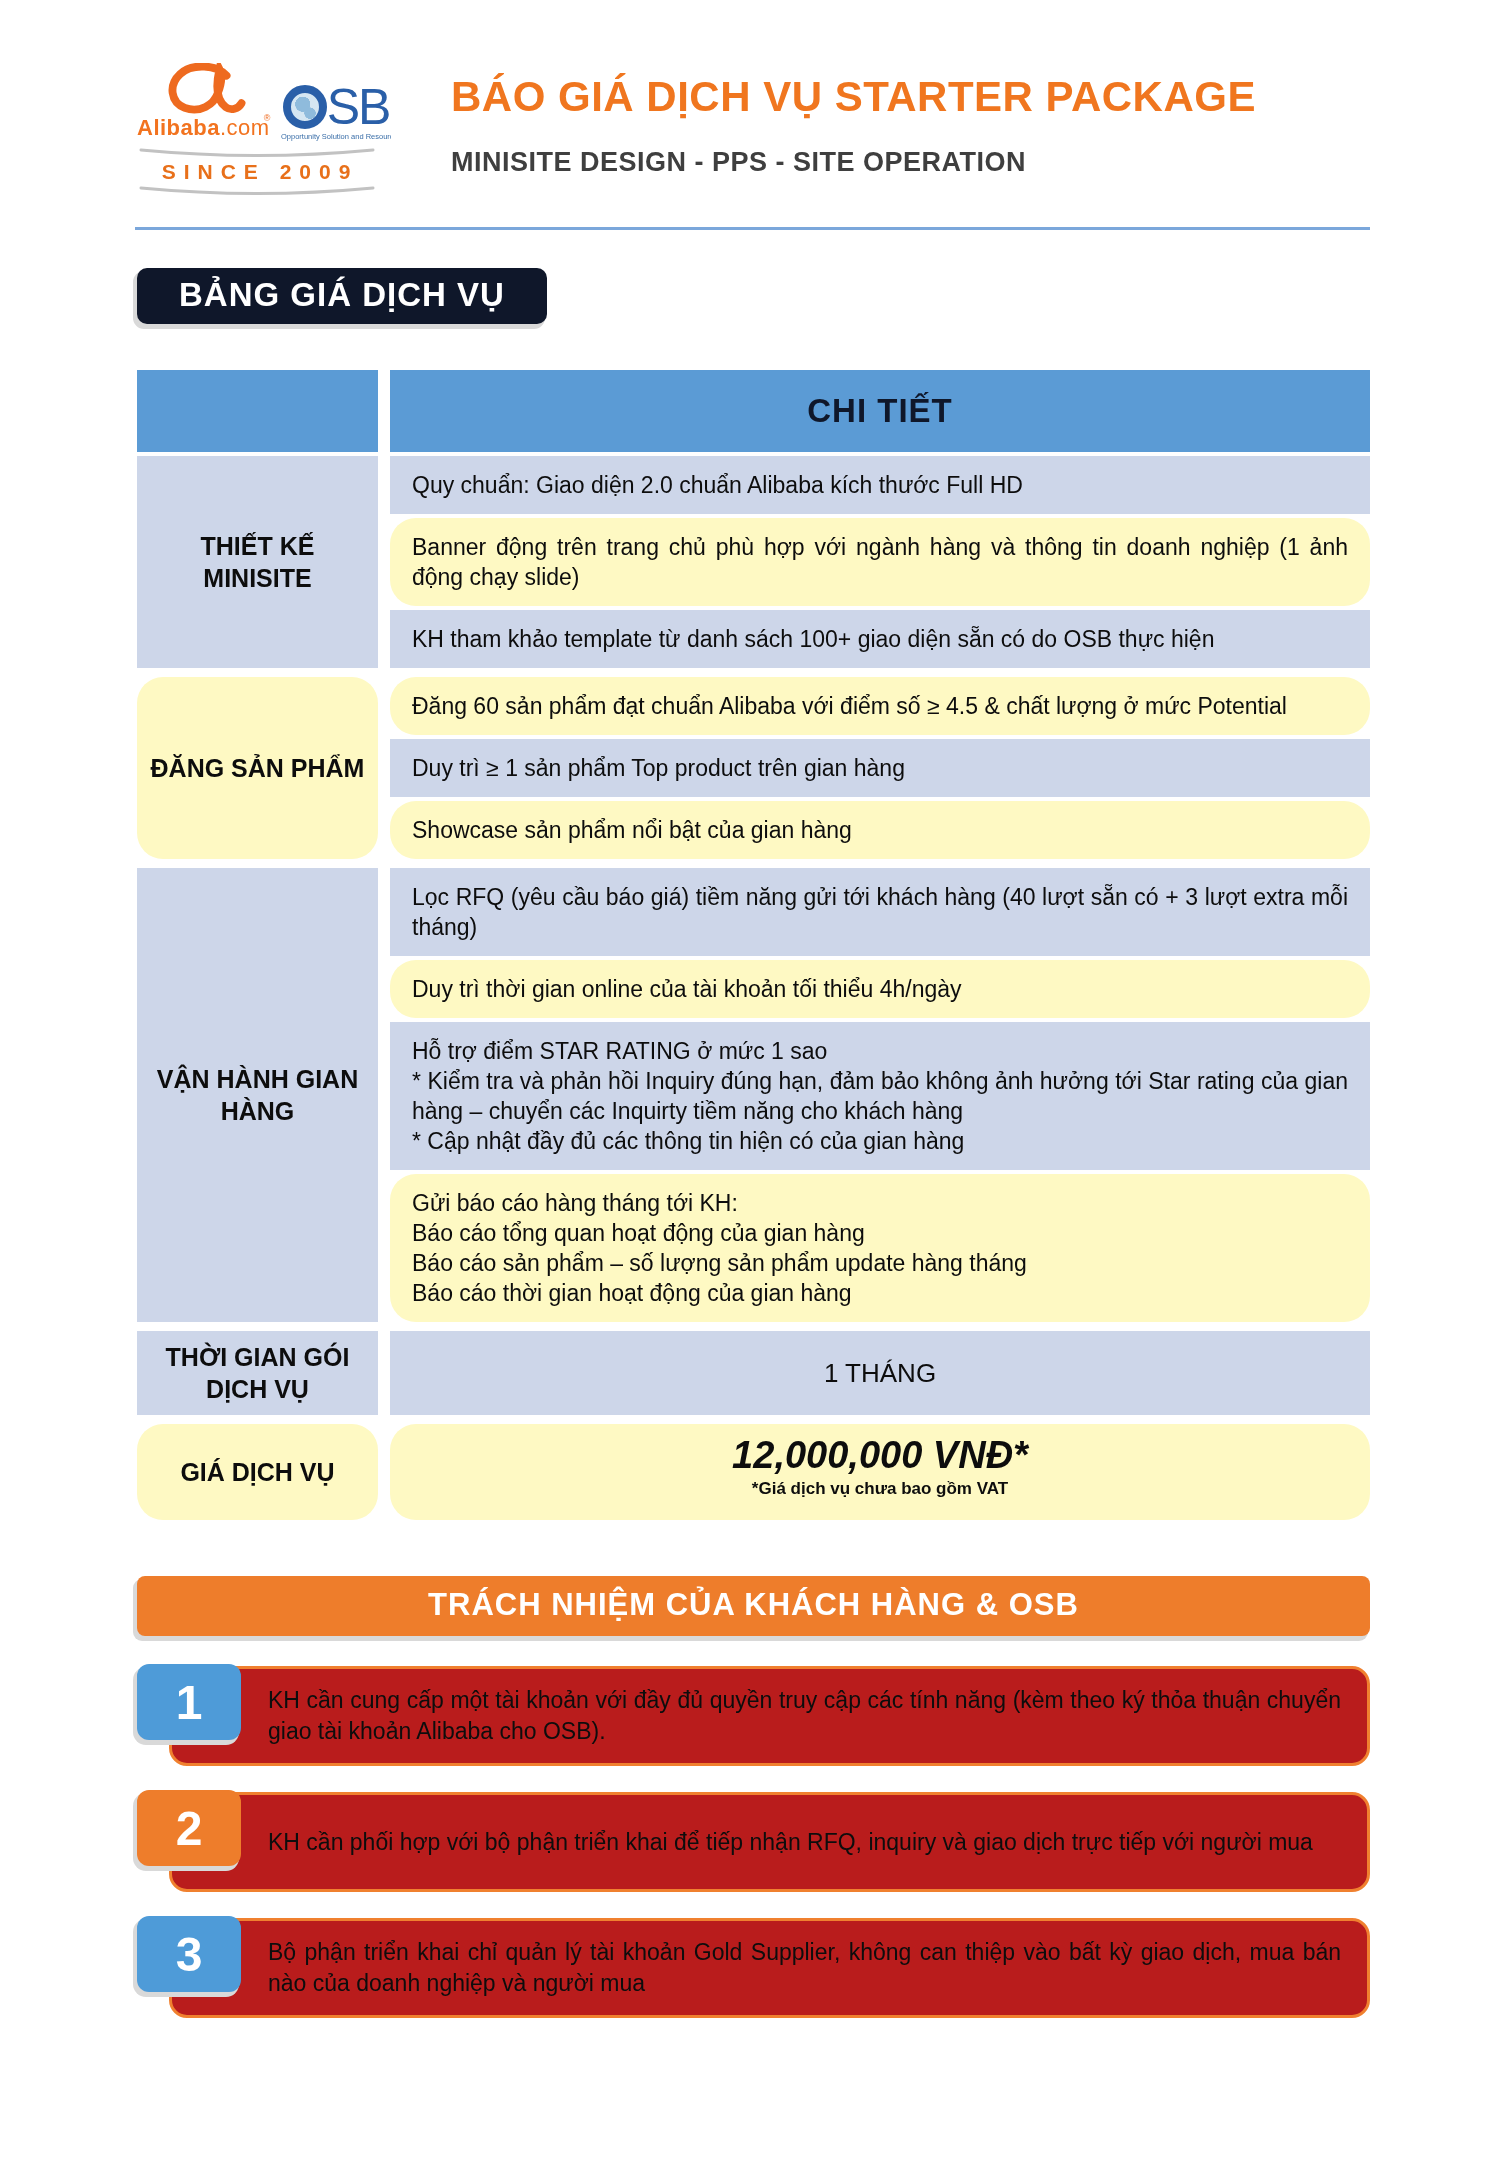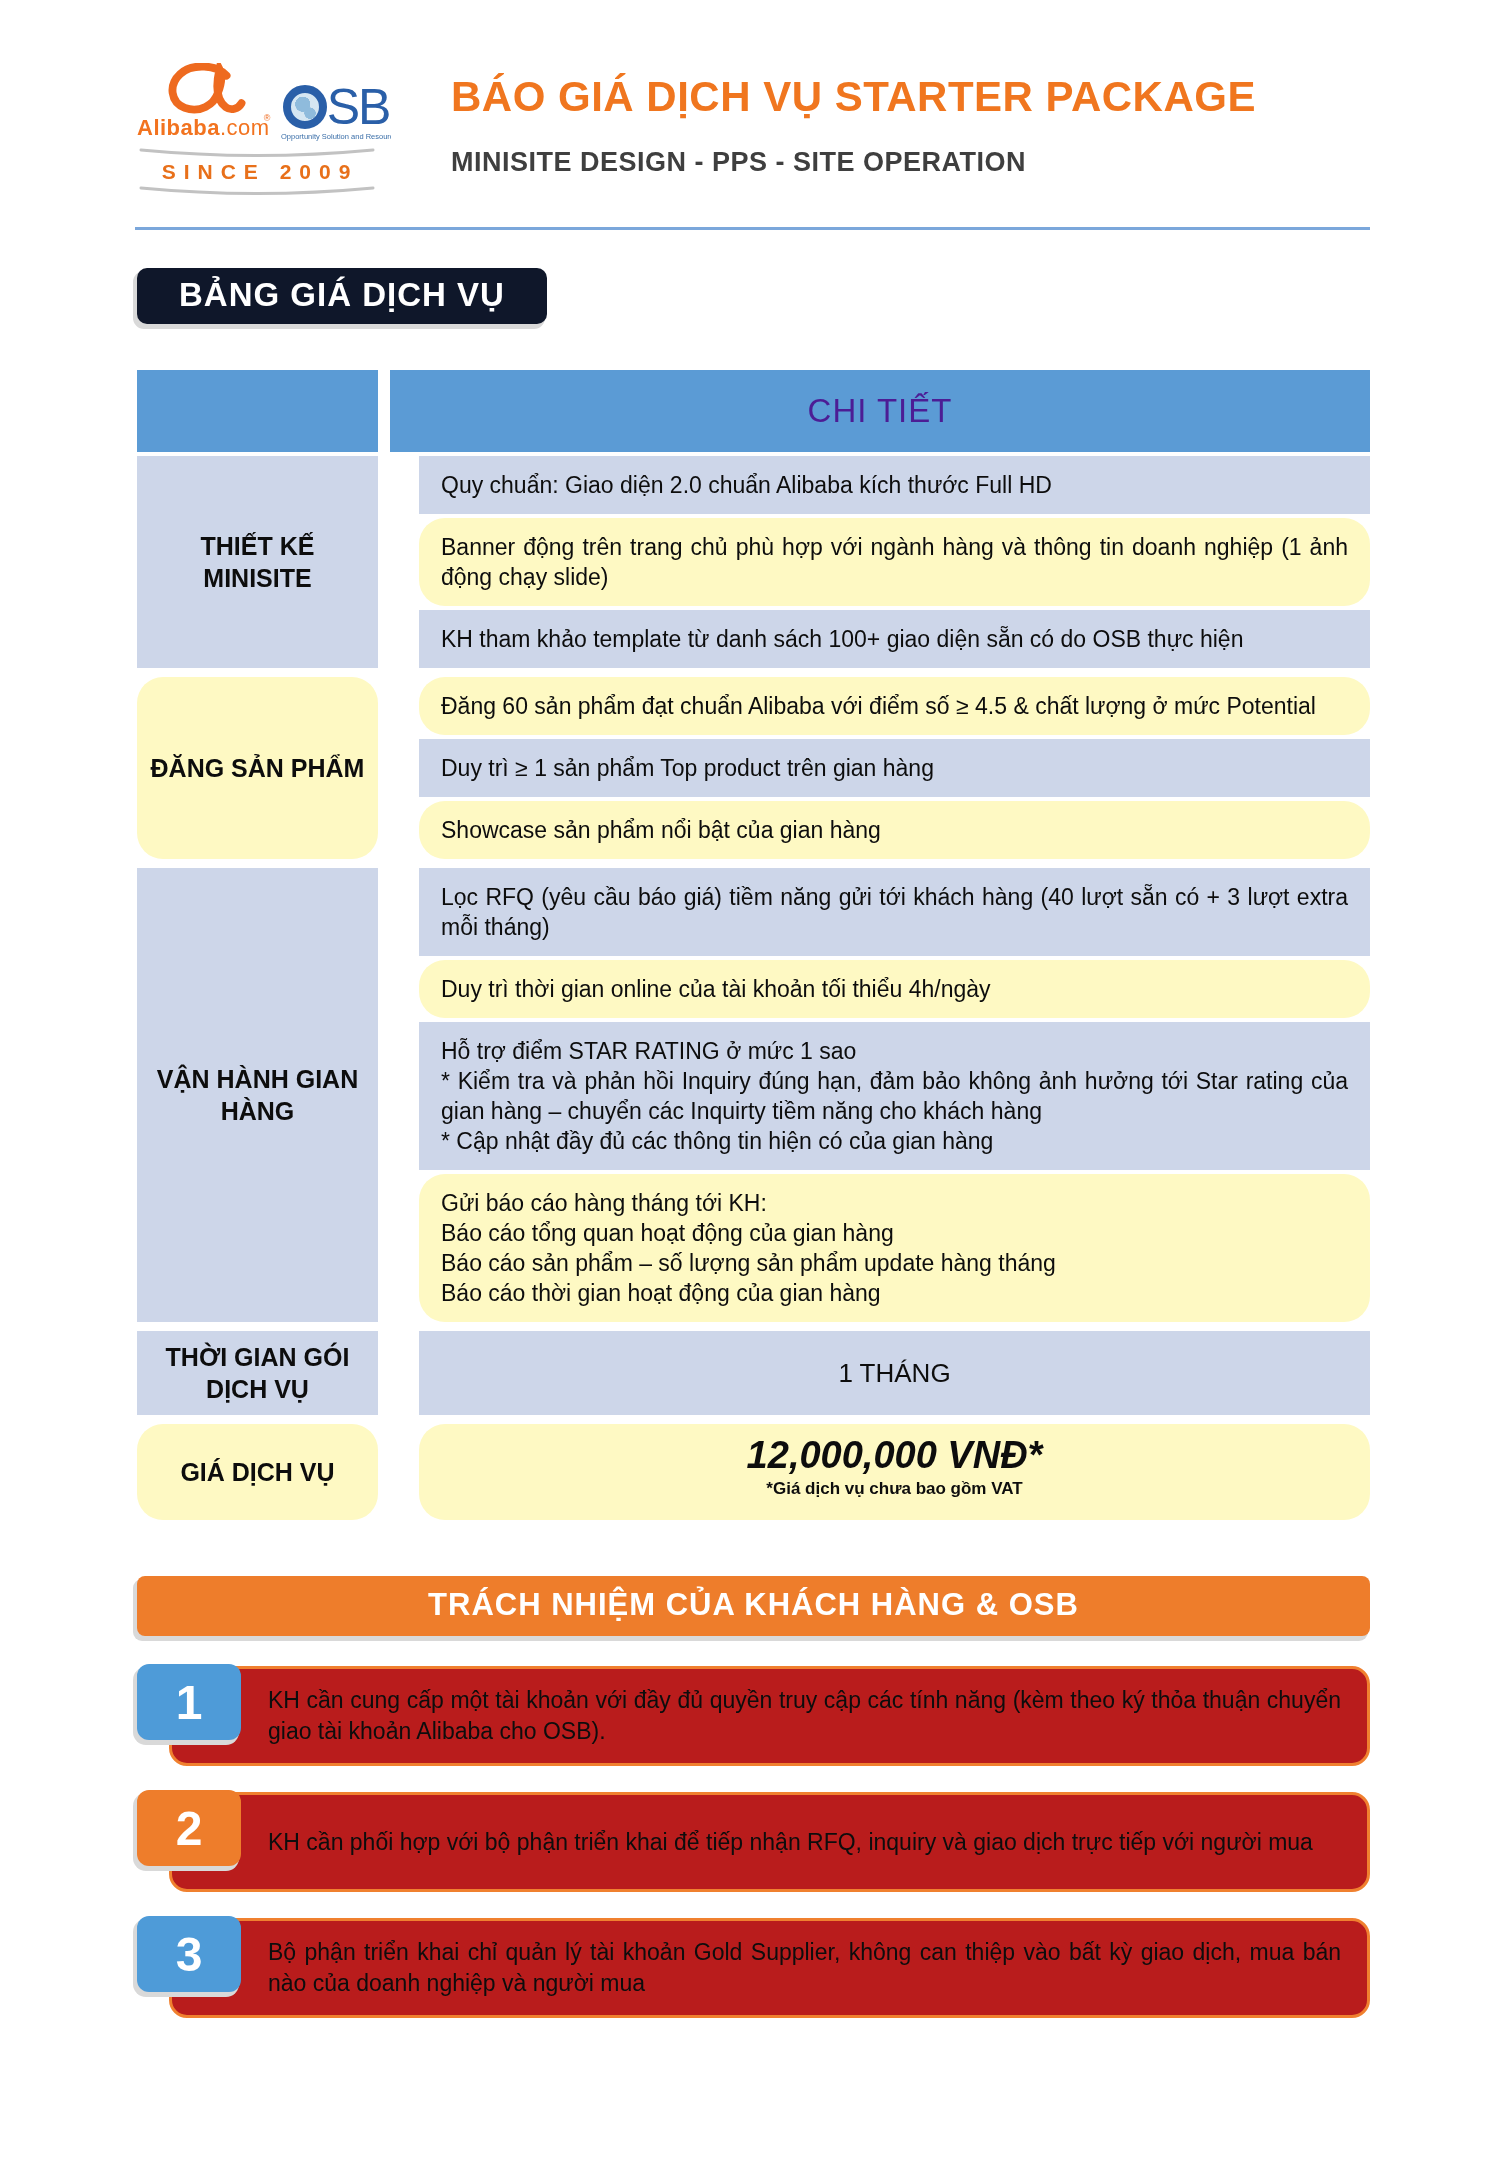--- a/index.html
+++ b/index.html
@@ -47,27 +47,27 @@
     display:inline-block; margin-top:38px;
     background:#0f172a; color:#fff; font-weight:700; font-size:33px;
     padding:8px 42px 10px; border-radius:10px; letter-spacing:1px;
     box-shadow:-3px 4px 0 1px #d9d9d9;
   }
 
   
   .ptable { margin-top:46px; width:1233px; }
   .thead { display:flex; gap:12px; margin-bottom:4px; }
   .th-left { width:241px; flex:none; background:#5B9BD5; }
-  .th-main { flex:1; background:#5B9BD5; color:#4c1d95; font-weight:400; font-size:33px;
+  .th-main { flex:1; background:#5B9BD5; color:#0f172a; font-weight:700; font-size:33px;
              display:flex; align-items:center; justify-content:center; height:82px; letter-spacing:1px; }
   .tgroup { display:flex; gap:12px; margin-top:4px; }
   .tgroup + .tgroup { margin-top:9px; }
   .glabel { width:241px; flex:none; display:flex; align-items:center; justify-content:center;
             text-align:center; font-weight:700; font-size:25px; line-height:1.3; color:#0d0d0d; padding:6px 8px; }
-  .grows { flex:1; display:flex; flex-direction:column; gap:4px;margin-left:29px; }
+  .grows { flex:1; display:flex; flex-direction:column; gap:4px; }
   .cell { padding:14px 22px; font-size:23px; line-height:30px; text-align:justify; color:#0d0d0d; }
   .cell .ln { text-align:justify; }
   .dark { background:#CDD6E9; }
   .light { background:#fef9c3;border-radius:26px; }
   .cell-center { text-align:center; font-size:26px; display:flex; align-items:center; justify-content:center; }
   .cell-price { display:flex; flex-direction:column; align-items:center; justify-content:center; padding:16px 22px; }
   .price-big { font-size:38px; font-weight:700; color:#0d0d0d;font-style:italic; }
   .price-note { font-size:17px; font-weight:700; margin-top:4px; }
 
   

